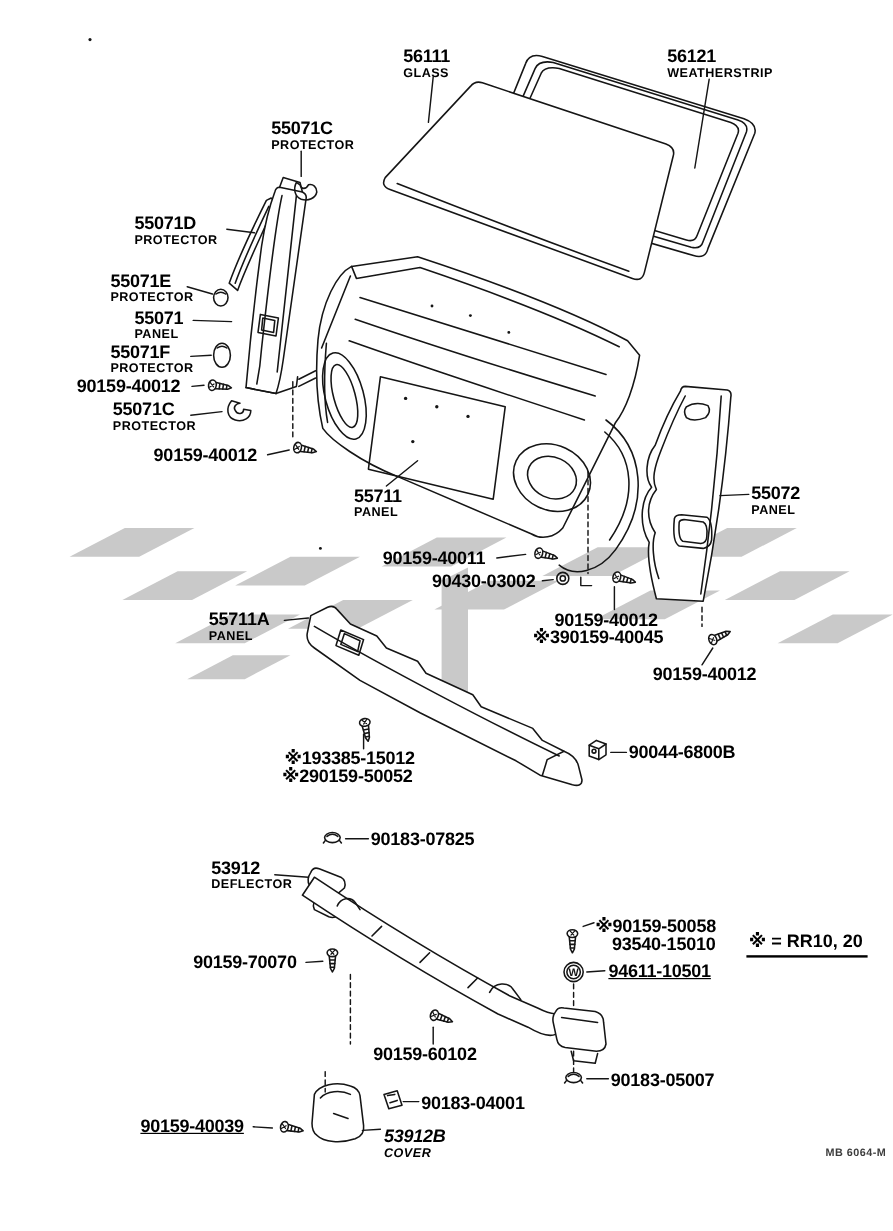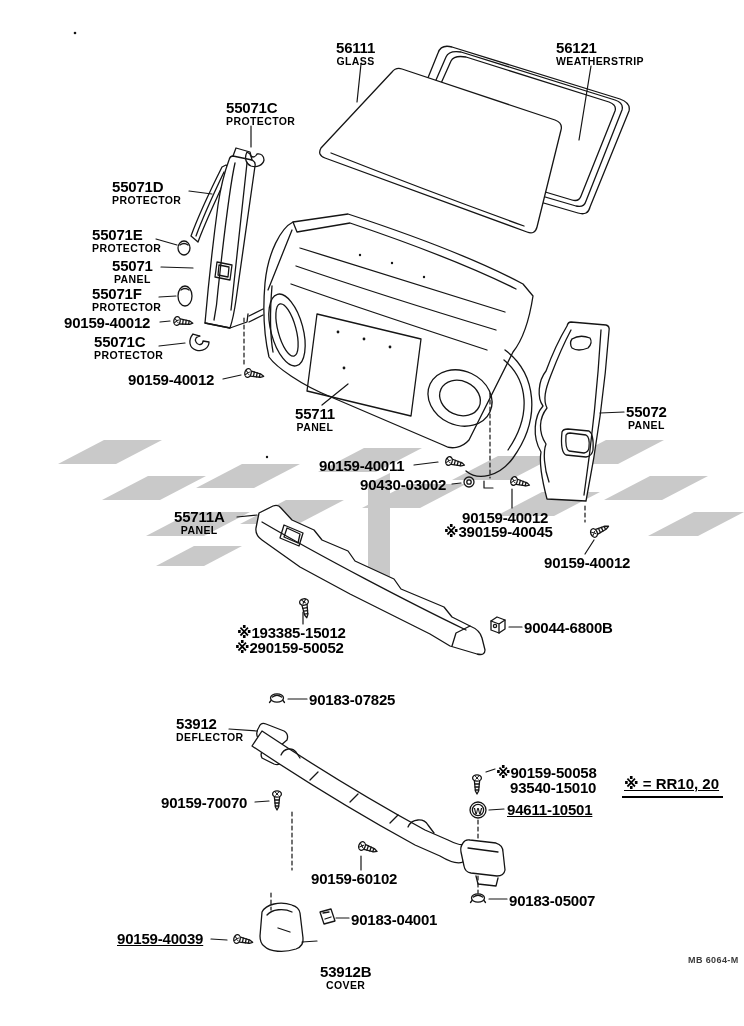--- a/index.html
+++ b/index.html
@@ -2,26 +2,26 @@
 <html><head>
 <meta charset="utf-8">
 <style>
   html,body{margin:0;padding:0;background:#fff;}
   #stage{position:relative;width:744px;height:1026px;background:#fff;overflow:hidden;
          font-family:"Liberation Sans","DejaVu Sans",sans-serif;}
   #art{position:absolute;left:0;top:0;z-index:1;}
   #labels-layer{position:absolute;left:0;top:0;width:636px;height:1026px;z-index:2;}
   .part-label{position:absolute;color:#000;line-height:1;}
   .part-label .code{display:block;font-weight:bold;font-size:15px;letter-spacing:-0.2px;white-space:nowrap;}
-  .part-label .name{display:block;font-weight:bold;font-size:10.5px;letter-spacing:0.4px;margin-top:1px;white-space:nowrap;text-align:center;}
+  .part-label .name{display:block;font-weight:bold;font-size:10.5px;letter-spacing:0.4px;margin-top:1px;white-space:nowrap;}
   .notes-block{position:absolute;left:577px;top:674px;z-index:2;border-bottom:2px solid #000;
                padding:0 4px 3px 8px;}
   .note-line{font-weight:bold;font-size:14.5px;line-height:15.5px;white-space:pre;color:#000;}
   .legend-rr{position:absolute;left:622px;top:775px;z-index:2;font-weight:bold;font-size:15px;
-             color:#000;border-bottom:2px solid #000;padding:0 4px 3px 2px;white-space:pre;text-decoration:underline;}
+             color:#000;border-bottom:2px solid #000;padding:0 4px 3px 2px;white-space:pre;}
   .doc-code{position:absolute;left:660px;top:955px;z-index:2;font-weight:bold;font-size:9px;
             color:#3c3c3c;letter-spacing:0.4px;padding-left:28px;}
 </style>
 </head>
 <body>
 
 <div id="stage">
 
   <svg id="art" width="744" height="1026" viewBox="0 0 744 1026" fill="none" stroke="#151515" stroke-width="1.3" stroke-linecap="round" stroke-linejoin="round">
 
@@ -320,21 +320,21 @@
       </div>
       <div class="part-label" style="left: 509px; top: 893px;">
         <span class="code">90183-05007</span>
       </div>
       <div class="part-label" style="left: 351px; top: 912px;">
         <span class="code">90183-04001</span>
       </div>
       <div class="part-label" style="left: 117px; top: 931px; text-decoration: underline;">
         <span class="code">90159-40039</span>
       </div>
-      <div class="part-label" style="left: 320px; top: 964px;">
+      <div class="part-label" style="left: 320px; top: 940px; font-style: italic;">
         <span class="code">53912B</span>
         <span class="name">COVER</span>
       </div>
     </div>
 
 
   <div class="legend-rr">※ = RR10, 20</div>
 
   <div class="doc-code">MB 6064-M</div>
 

